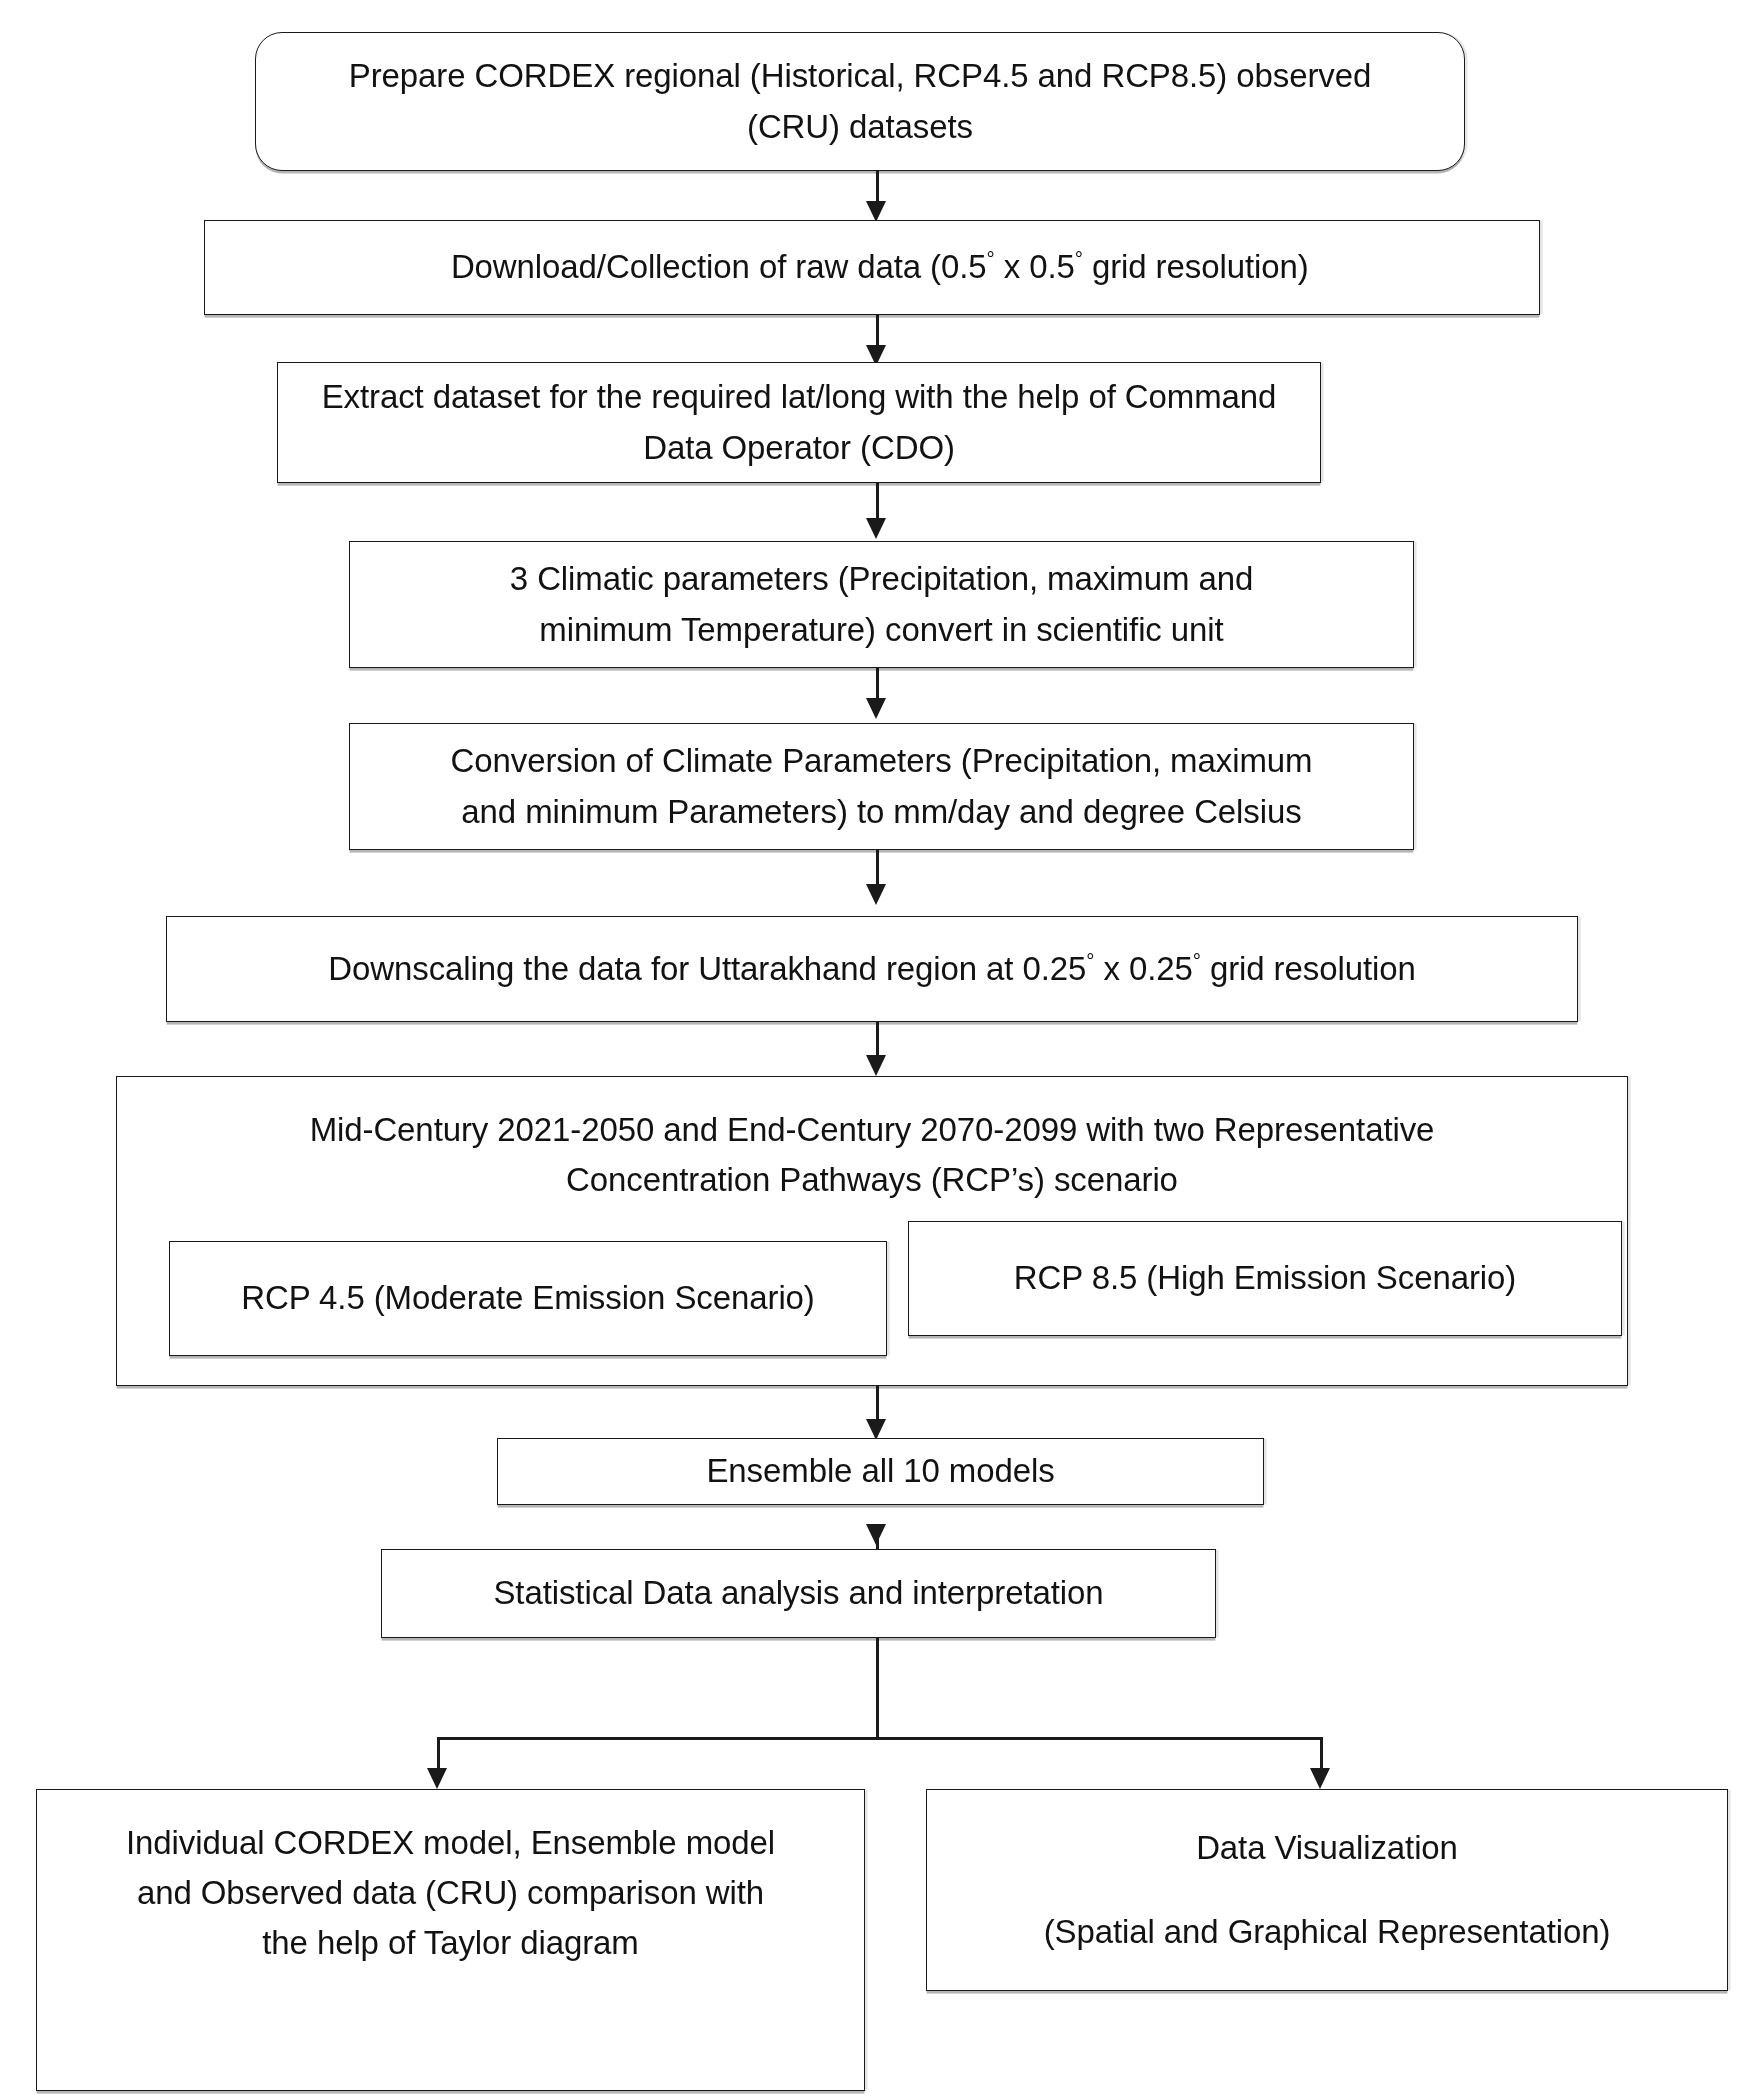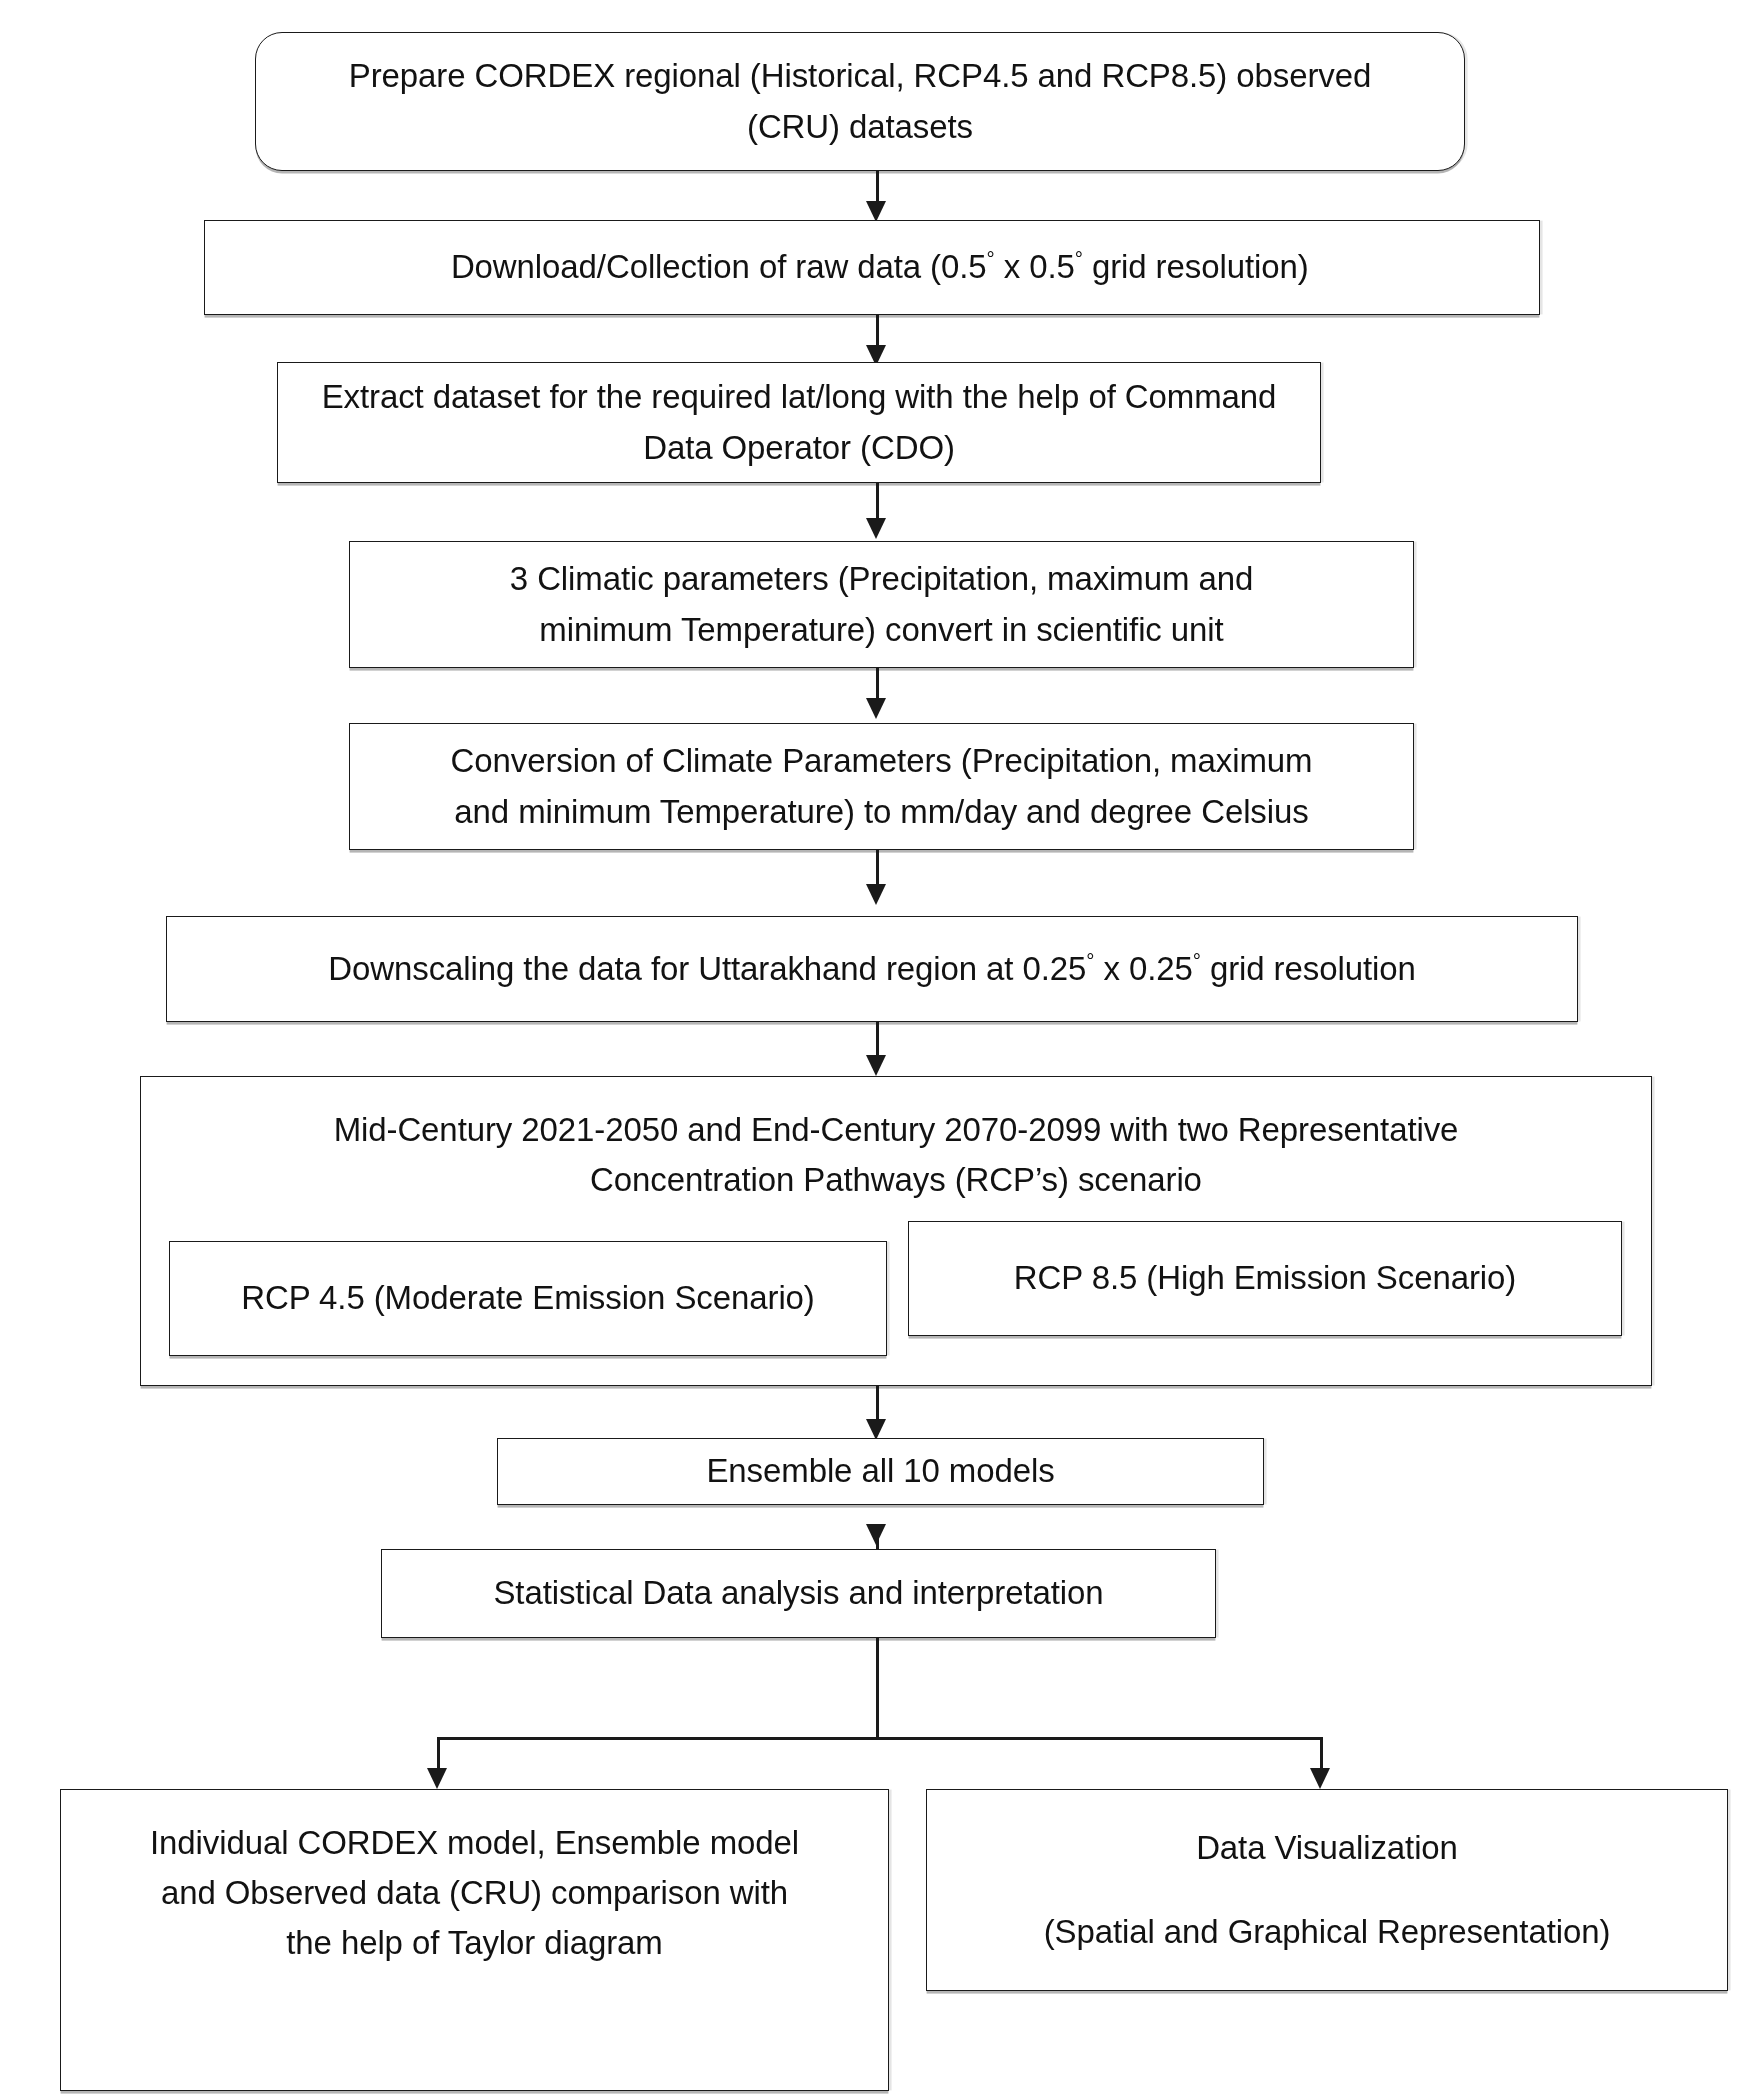--- a/index.html
+++ b/index.html
@@ -35,21 +35,20 @@
     box-shadow: 0 3.2px 0 -0.6px rgba(120,120,120,0.55),
                 3.2px 0 0 -0.6px rgba(150,150,150,0.25);
   }
   .node .txt {
     display: block;
     width: 100%;
   }
   .node.top-align {
     align-items: flex-start;
     padding-top: 28px;
-    margin-left: 24px;
   }
   .deg {
     font-size: 0.62em;
     vertical-align: super;
     line-height: 0;
   }
   .gap {
     display: block;
     height: 33px;
   }
@@ -113,21 +112,21 @@
       <span>minimum Temperature) convert in scientific unit</span>
     </span>
   </div>
 
   <div class="conn vline" style="left:876px; top:668px; width:2.5px; height:39px;"></div>
   <div class="arrowhead" style="left:866px; top:698px;"></div>
 
   <div class="node" style="left:349px; top:723px; width:1065px; height:127px;">
     <span class="txt">
       <span>Conversion of Climate Parameters (Precipitation, maximum</span><br>
-      <span>and minimum Temperature) to mm/day and degree Celsius</span>
+      <span>and minimum Parameters) to mm/day and degree Celsius</span>
     </span>
   </div>
 
   <div class="conn vline" style="left:876px; top:850px; width:2.5px; height:43px;"></div>
   <div class="arrowhead" style="left:866px; top:884px;"></div>
 
   <div class="node" style="left:166px; top:916px; width:1412px; height:106px;">
     <span class="txt">
       <span>Downscaling the data for Uttarakhand region at 0.25</span><span class="deg">°</span><span> x 0.25</span><span class="deg">°</span><span> grid resolution</span>
     </span>

